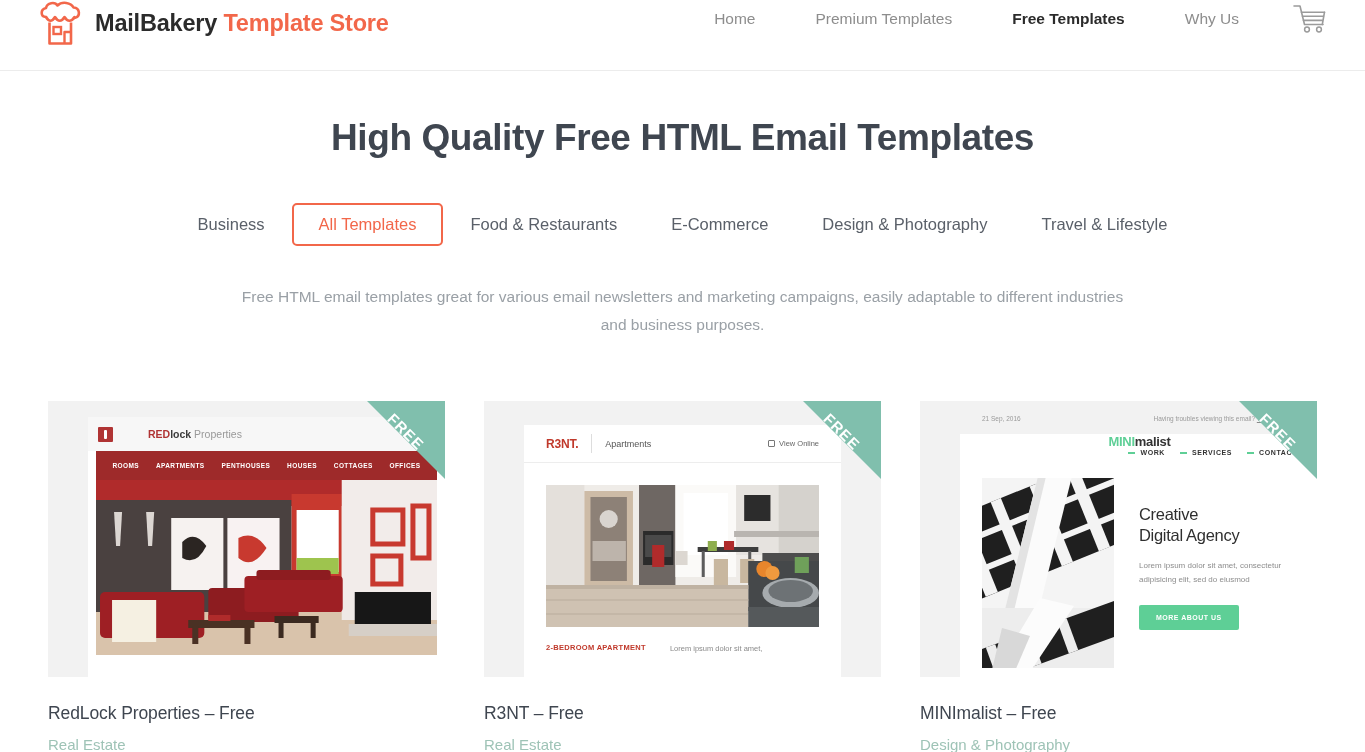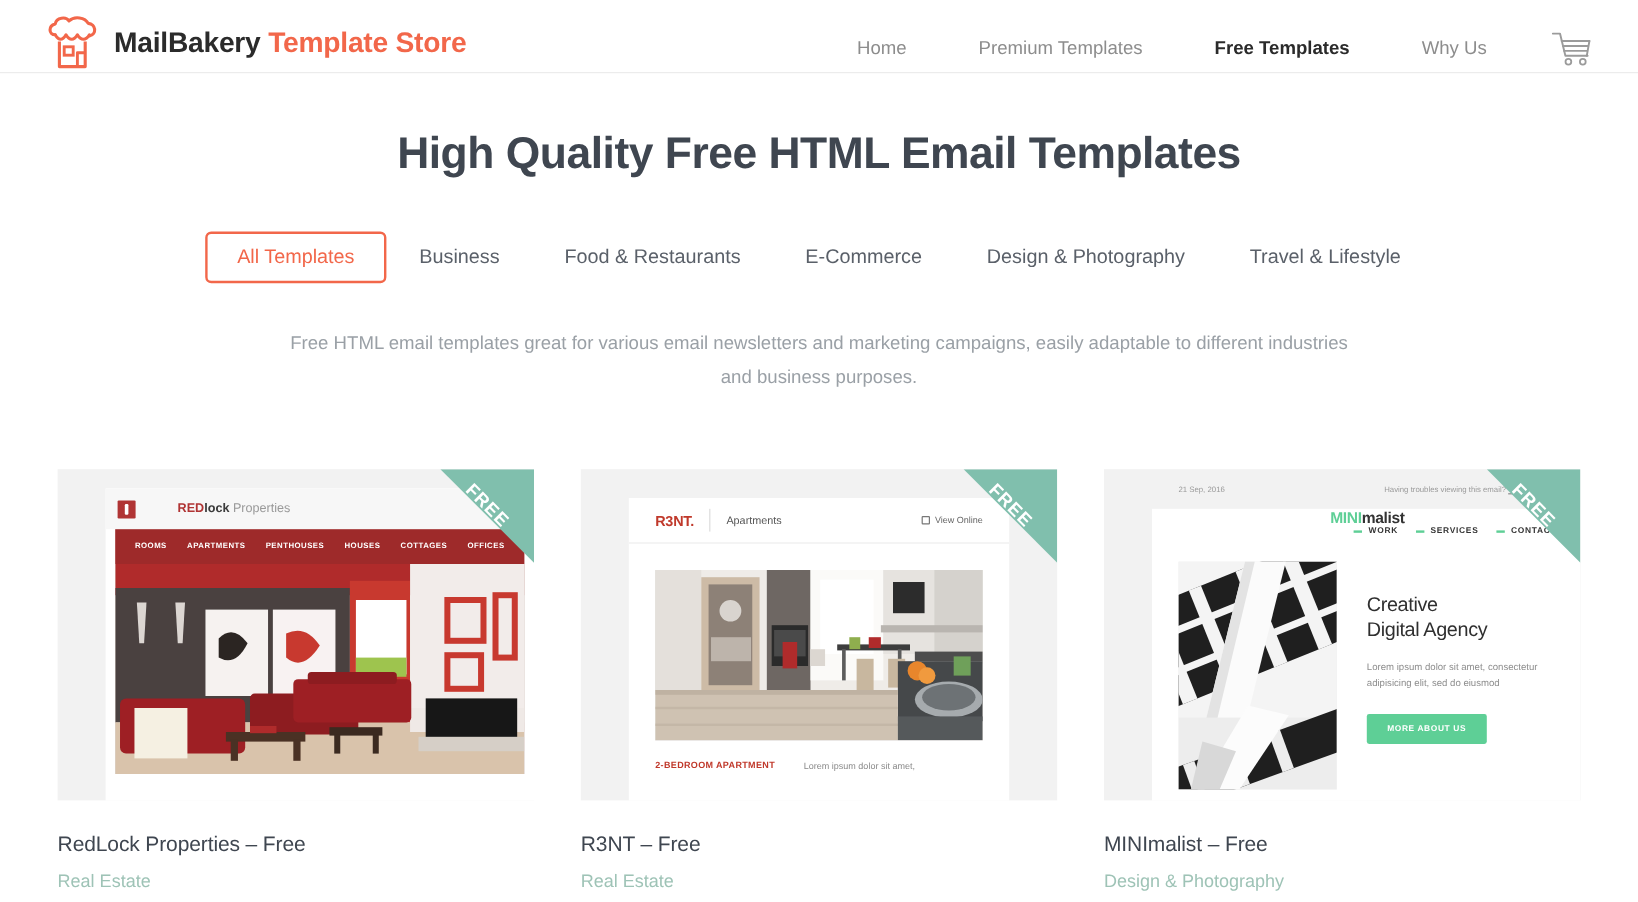--- a/index.html
+++ b/index.html
@@ -9,26 +9,26 @@
     width: 1365px;
     height: 752px;
     overflow: hidden;
     background: #ffffff;
     font-family: "Liberation Sans", sans-serif;
     -webkit-font-smoothing: antialiased;
   }
 
   
   .site-header {
-    height: 61px;
+    height: 71px;
     width: 100%;
     background: #ffffff;
     border-bottom: 1px solid #ececec;
     display: flex;
-    align-items: flex-end;
+    align-items: flex-start;
     padding: 0 34px 0 38px;
     position: relative;
   }
 
   .brand {
     display: flex;
     align-items: center;
     gap: 12px;
     text-decoration: none;
     cursor: pointer;
@@ -319,22 +319,22 @@
           <circle cx="26" cy="25.5" r="2.4" stroke="#9b9b9b" stroke-width="1.5"></circle>
         </svg>
       </span>
     </button>
   </nav>
 </header>
 
 <h1 class="page-title">High Quality Free HTML Email Templates</h1>
 
 <div class="filter-bar">
+  <button class="filter-tab">Business</button>
   <button class="filter-tab is-active">All Templates</button>
-  <button class="filter-tab">Business</button>
   <button class="filter-tab">Food &amp; Restaurants</button>
   <button class="filter-tab">E-Commerce</button>
   <button class="filter-tab">Design &amp; Photography</button>
   <button class="filter-tab">Travel &amp; Lifestyle</button>
 </div>
 
 <p class="page-desc">Free HTML email templates great for various email newsletters and marketing campaigns, easily adaptable to different industries and business purposes.</p>
 
 <div class="card-grid">
 

